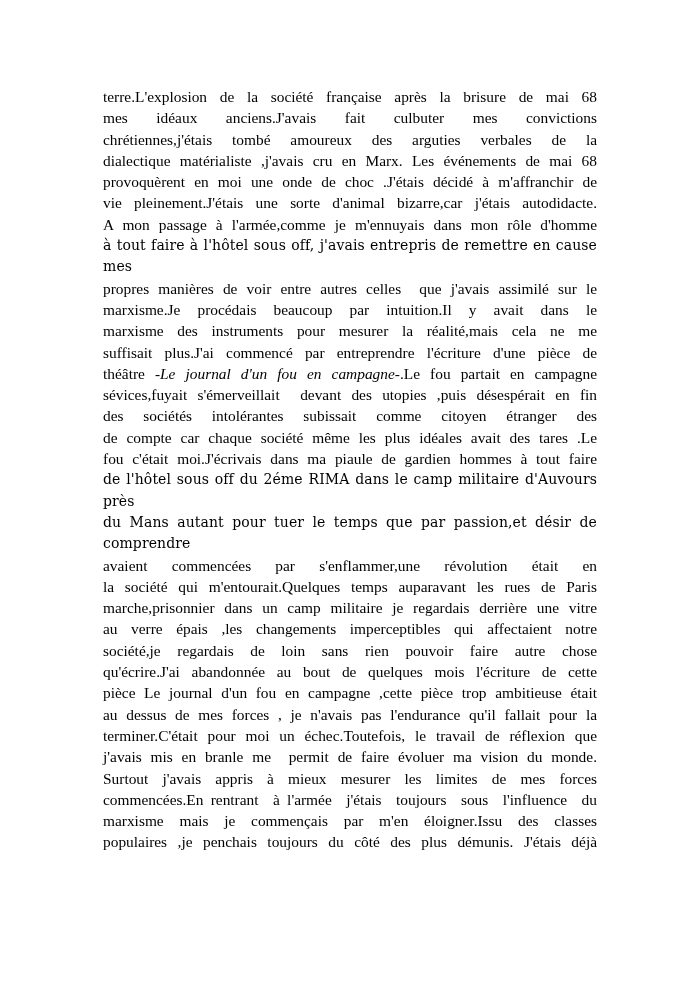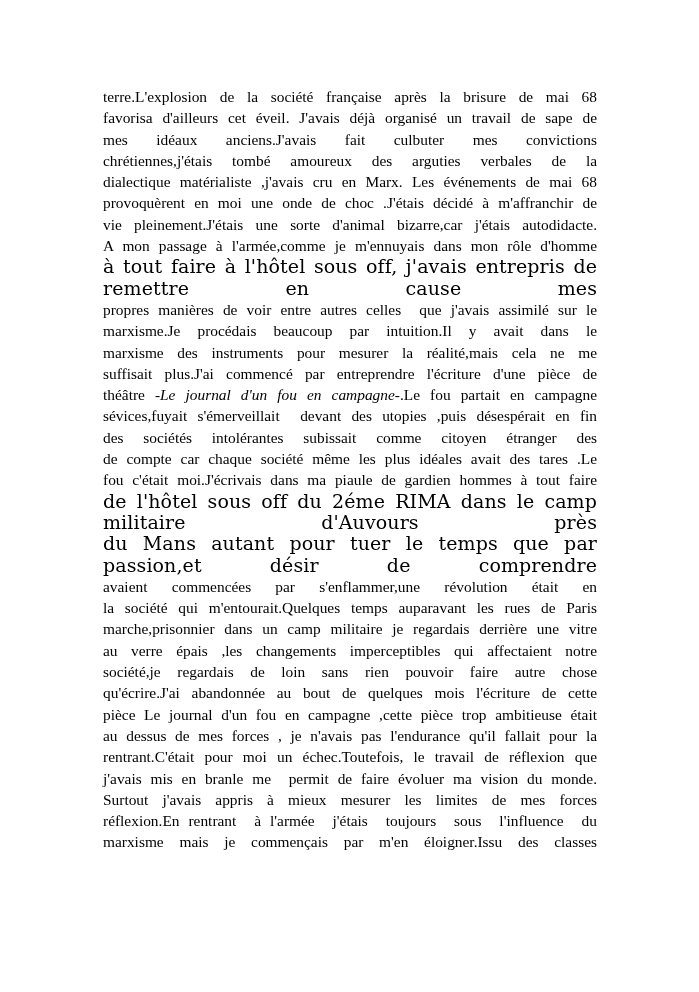--- a/index.html
+++ b/index.html
@@ -54,33 +54,32 @@
     display: block;
     text-align: justify;
     text-align-last: justify;
     white-space: pre-wrap;
   }
   .line.last {
     text-align-last: left;
   }
   .line.alt {
     font-family: "DejaVu Serif", serif;
-    font-size: 19px;
+    font-size: 14px;
     letter-spacing: 0.1px;
   }
 </style>
 </head>
 <body>
 
 <div class="page">
 
   <div class="text-column">
     <p class="para" id="body">
         <span class="line">terre.L'explosion de la société française après la brisure de mai 68</span>
-        <span class="line">favorisa d'ailleurs cet éveil. J'avais déjà organisé un travail de sape de</span>
         <span class="line">mes    idéaux    anciens.J'avais    fait    culbuter    mes    convictions</span>
         <span class="line">chrétiennes,j'étais tombé amoureux des arguties verbales de la</span>
         <span class="line">dialectique matérialiste ,j'avais cru en Marx. Les événements de mai 68</span>
         <span class="line">provoquèrent en moi une onde de choc .J'étais décidé à m'affranchir de</span>
         <span class="line">vie pleinement.J'étais une sorte d'animal bizarre,car j'étais autodidacte.</span>
         <span class="line">A mon passage à l'armée,comme je m'ennuyais dans mon rôle d'homme</span>
         <span class="line alt">à tout faire à l'hôtel sous off, j'avais entrepris de remettre en cause mes</span>
         <span class="line">propres manières de voir entre autres celles  que j'avais assimilé sur le</span>
         <span class="line">marxisme.Je procédais beaucoup par intuition.Il y avait dans le</span>
         <span class="line">marxisme des instruments pour mesurer la réalité,mais cela ne me</span>
@@ -93,24 +92,24 @@
         <span class="line alt">de l'hôtel sous off du 2éme RIMA dans le camp militaire d'Auvours près</span>
         <span class="line alt">du Mans autant pour tuer le temps que par passion,et désir de comprendre</span>
         <span class="line">avaient    commencées    par    s'enflammer,une    révolution    était    en</span>
         <span class="line">la société qui m'entourait.Quelques temps auparavant les rues de Paris</span>
         <span class="line">marche,prisonnier dans un camp militaire je regardais derrière une vitre</span>
         <span class="line">au verre épais ,les changements imperceptibles qui affectaient notre</span>
         <span class="line">société,je regardais de loin sans rien pouvoir faire autre chose</span>
         <span class="line">qu'écrire.J'ai abandonnée au bout de quelques mois l'écriture de cette</span>
         <span class="line">pièce Le journal d'un fou en campagne ,cette pièce trop ambitieuse était</span>
         <span class="line">au dessus de mes forces , je n'avais pas l'endurance qu'il fallait pour la</span>
-        <span class="line">rentrant.C'était pour moi un échec.Toutefois, le travail de réflexion que</span>
+        <span class="line">terminer.C'était pour moi un échec.Toutefois, le travail de réflexion que</span>
         <span class="line">j'avais mis en branle me  permit de faire évoluer ma vision du monde.</span>
         <span class="line">Surtout j'avais appris à mieux mesurer les limites de mes forces</span>
-        <span class="line">réflexion.En rentrant  à l'armée  j'étais  toujours  sous  l'influence  du</span>
+        <span class="line">commencées.En rentrant  à l'armée  j'étais  toujours  sous  l'influence  du</span>
         <span class="line">marxisme mais je commençais par m'en éloigner.Issu des classes</span>
         <span class="line">populaires ,je penchais toujours du côté des plus démunis. J'étais déjà</span>
         <span class="line last">une sorte d'artiste souterrain,je luttais en solitaire. Je travaillais  sur des</span>
       </p>
   </div>
 
   <div class="page-number">14</div>
 
 </div>
 

